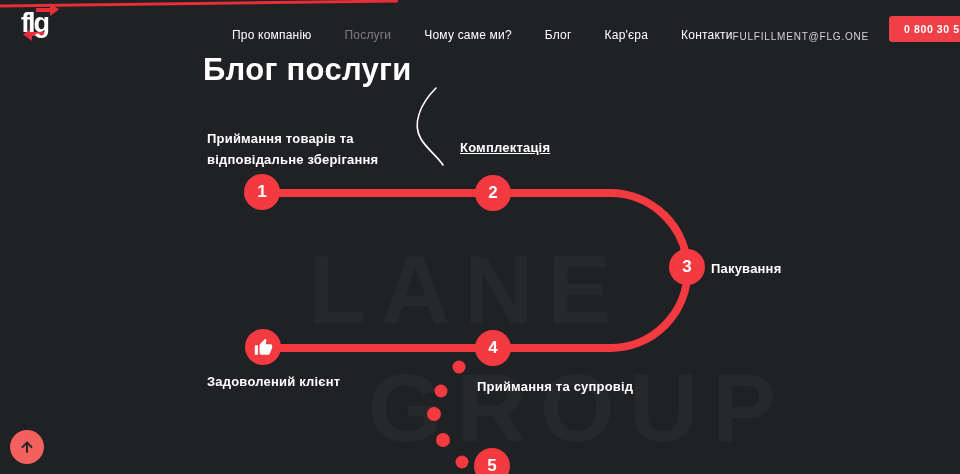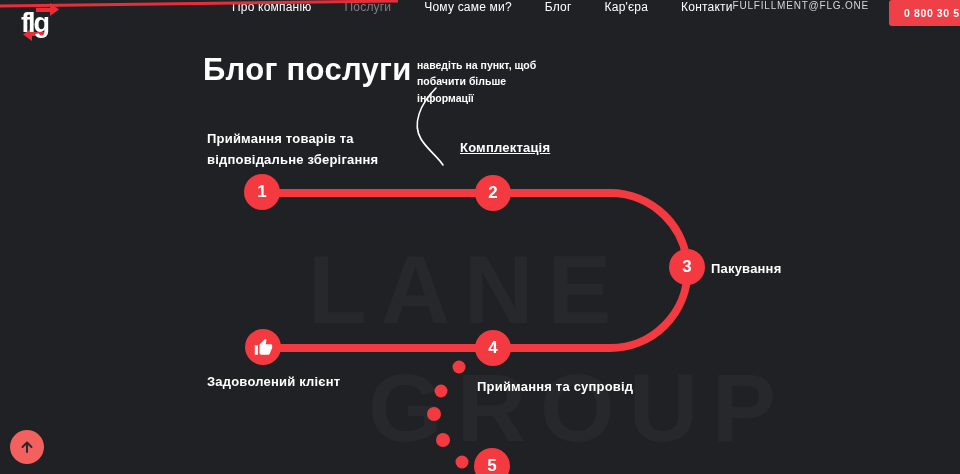--- a/index.html
+++ b/index.html
@@ -7,21 +7,21 @@
   .page {
     position:relative; width:960px; height:474px;
     background:#202124; overflow:hidden;
     font-family:"Liberation Sans", sans-serif;
     -webkit-font-smoothing:antialiased;
   }
   
   .top-line { position:absolute; top:0; left:0; z-index:6; pointer-events:none; }
   .header {
     position:absolute; top:0; left:0; right:0; height:42px;
-    display:flex; align-items:flex-start; padding:0 18px 0 18px; z-index:5;
+    display:flex; align-items:flex-end; padding:0 18px 0 18px; z-index:5;
   }
   .logo { width:46px; height:40px; margin-top:2px; cursor:pointer; flex:0 0 auto; }
   .nav { display:flex; gap:33px; margin-left:168px; align-items:center; }
   .nav-item {
     color:#ffffff; font-size:12px; font-weight:500; letter-spacing:.2px;
     cursor:pointer; white-space:nowrap;
   }
   .nav-item.active { color:#7e7e83; }
   .email {
     color:#d6d6d8; font-size:10px; letter-spacing:.8px;
@@ -106,21 +106,20 @@
       <span class="nav-item">Контакти</span>
     </nav>
     <span class="email">FULFILLMENT@FLG.ONE</span>
     <button class="phone-btn">0 800 30 55 20</button>
   </div>
 
   <div class="watermark wm2">LANE</div>
   <div class="watermark wm3">GROUP</div>
 
   <h1 class="title">Блог послуги</h1>
-  <div class="hint">наведіть на пункт, щоб побачити більше інформації</div>
   <svg class="squiggle" width="960" height="474" viewBox="0 0 960 474">
     <path d="M 436 88 C 420 104 412 124 421 139 C 426 148 438 157 443 165" stroke="#ffffff" stroke-width="1.6" fill="none" stroke-linecap="round"></path>
   </svg>
 
   <svg class="route-svg" width="960" height="474" viewBox="0 0 960 474">
     <path d="M 263 193 H 610 A 77.5 77.5 0 0 1 610 348 H 263" stroke="#f23a40" stroke-width="8" fill="none" stroke-linecap="round"></path>
     <circle cx="459" cy="367" r="6.5" fill="#f23a40"></circle>
     <circle cx="441" cy="391" r="6.5" fill="#f23a40"></circle>
     <circle cx="434" cy="414" r="7" fill="#f23a40"></circle>
     <circle cx="443" cy="440" r="7" fill="#f23a40"></circle>

